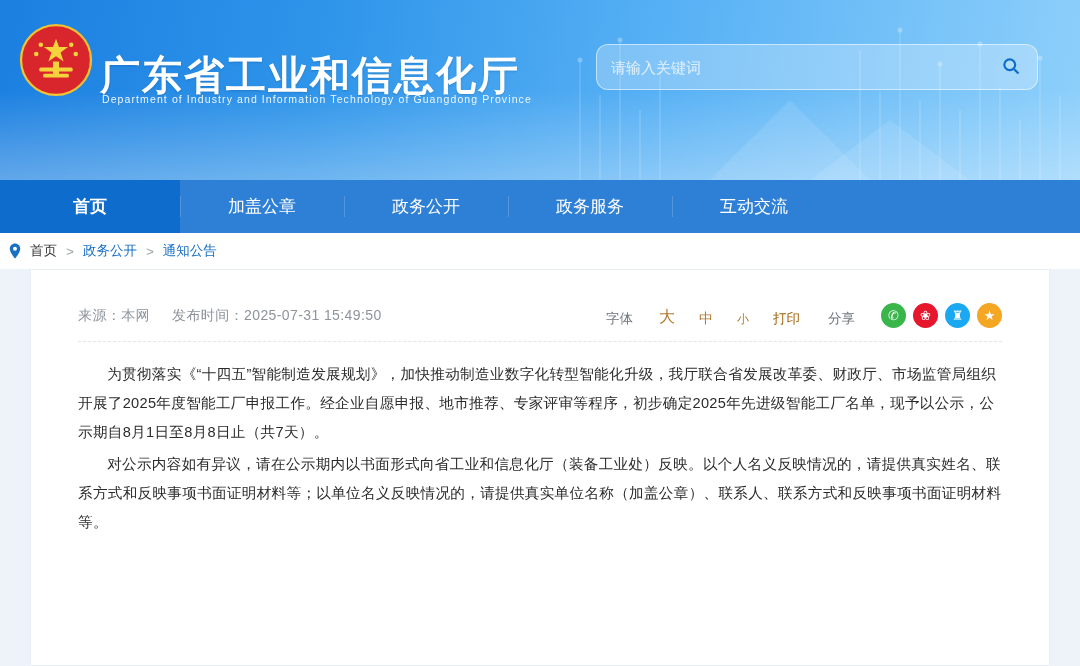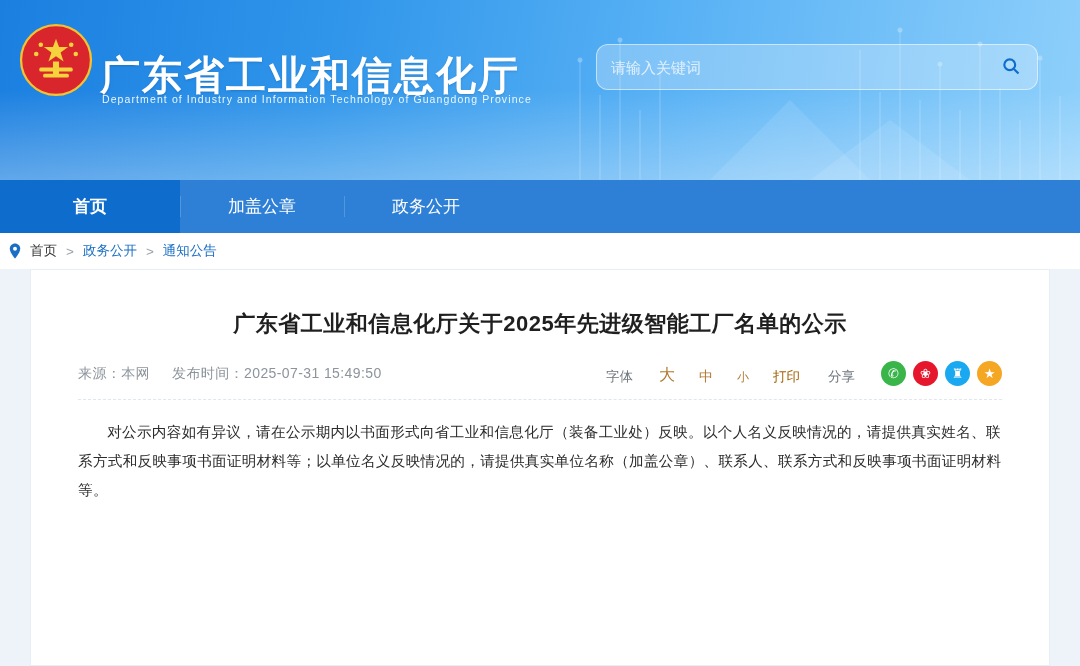--- a/index.html
+++ b/index.html
@@ -268,40 +268,45 @@
 <div class="nav">
   <div class="nav-item home">
     <span>首页</span>
   </div>
   <div class="nav-item">
     <span>加盖公章</span>
   </div>
   <div class="nav-item">
     <span>政务公开</span>
   </div>
+  <div class="nav-item">
+    <span>政务服务</span>
+  </div>
+  <div class="nav-item">
+    <span>互动交流</span>
+  </div>
 </div>
 
 <div class="crumbbar">
   <span class="pin-icon">
     <svg viewBox="0 0 24 24">
       <path d="M12 2C8.1 2 5 5.1 5 9c0 5.2 7 13 7 13s7-7.8 7-13c0-3.9-3.1-7-7-7z" fill="#1a6fc4"></path>
       <circle cx="12" cy="9" r="2.6" fill="#ffffff"></circle>
     </svg>
   </span>
   <span class="crumb">首页</span>
   <span class="crumb-sep">&gt;</span>
   <span class="crumb link">政务公开</span>
   <span class="crumb-sep">&gt;</span>
   <span class="crumb link">通知公告</span>
 </div>
 
 <div class="page">
   <div class="card">
 
-    <div class="art-title">广东省工业和信息化厅关于2025年先进级智能工厂名单的公示</div>
 
     <div class="meta-row">
       <div class="meta-left">
         <span><span>来源：</span><span>本网</span></span>
         <span><span>发布时间：</span><span>2025-07-31 15:49:50</span></span>
       </div>
 
       <div class="meta-right">
         <span class="fontsize-label">字体</span>
         <span class="fs-opt fs-big">大</span>
@@ -312,17 +317,18 @@
         <span class="share-icons">
           <span class="sicon wx">✆</span>
           <span class="sicon wb">❀</span>
           <span class="sicon qq">♜</span>
           <span class="sicon star">★</span>
         </span>
       </div>
     </div>
 
     <div class="body-text">
+      <p>为贯彻落实《“十四五”智能制造发展规划》，加快推动制造业数字化转型智能化升级，我厅联合省发展改革委、财政厅、市场监管局组织开展了2025年度智能工厂申报工作。经企业自愿申报、地市推荐、专家评审等程序，初步确定2025年先进级智能工厂名单，现予以公示，公示期自8月1日至8月8日止（共7天）。</p>
       <p>对公示内容如有异议，请在公示期内以书面形式向省工业和信息化厅（装备工业处）反映。以个人名义反映情况的，请提供真实姓名、联系方式和反映事项书面证明材料等；以单位名义反映情况的，请提供真实单位名称（加盖公章）、联系人、联系方式和反映事项书面证明材料等。</p>
     </div>
 
   </div>
 </div>
 
 </body></html>

